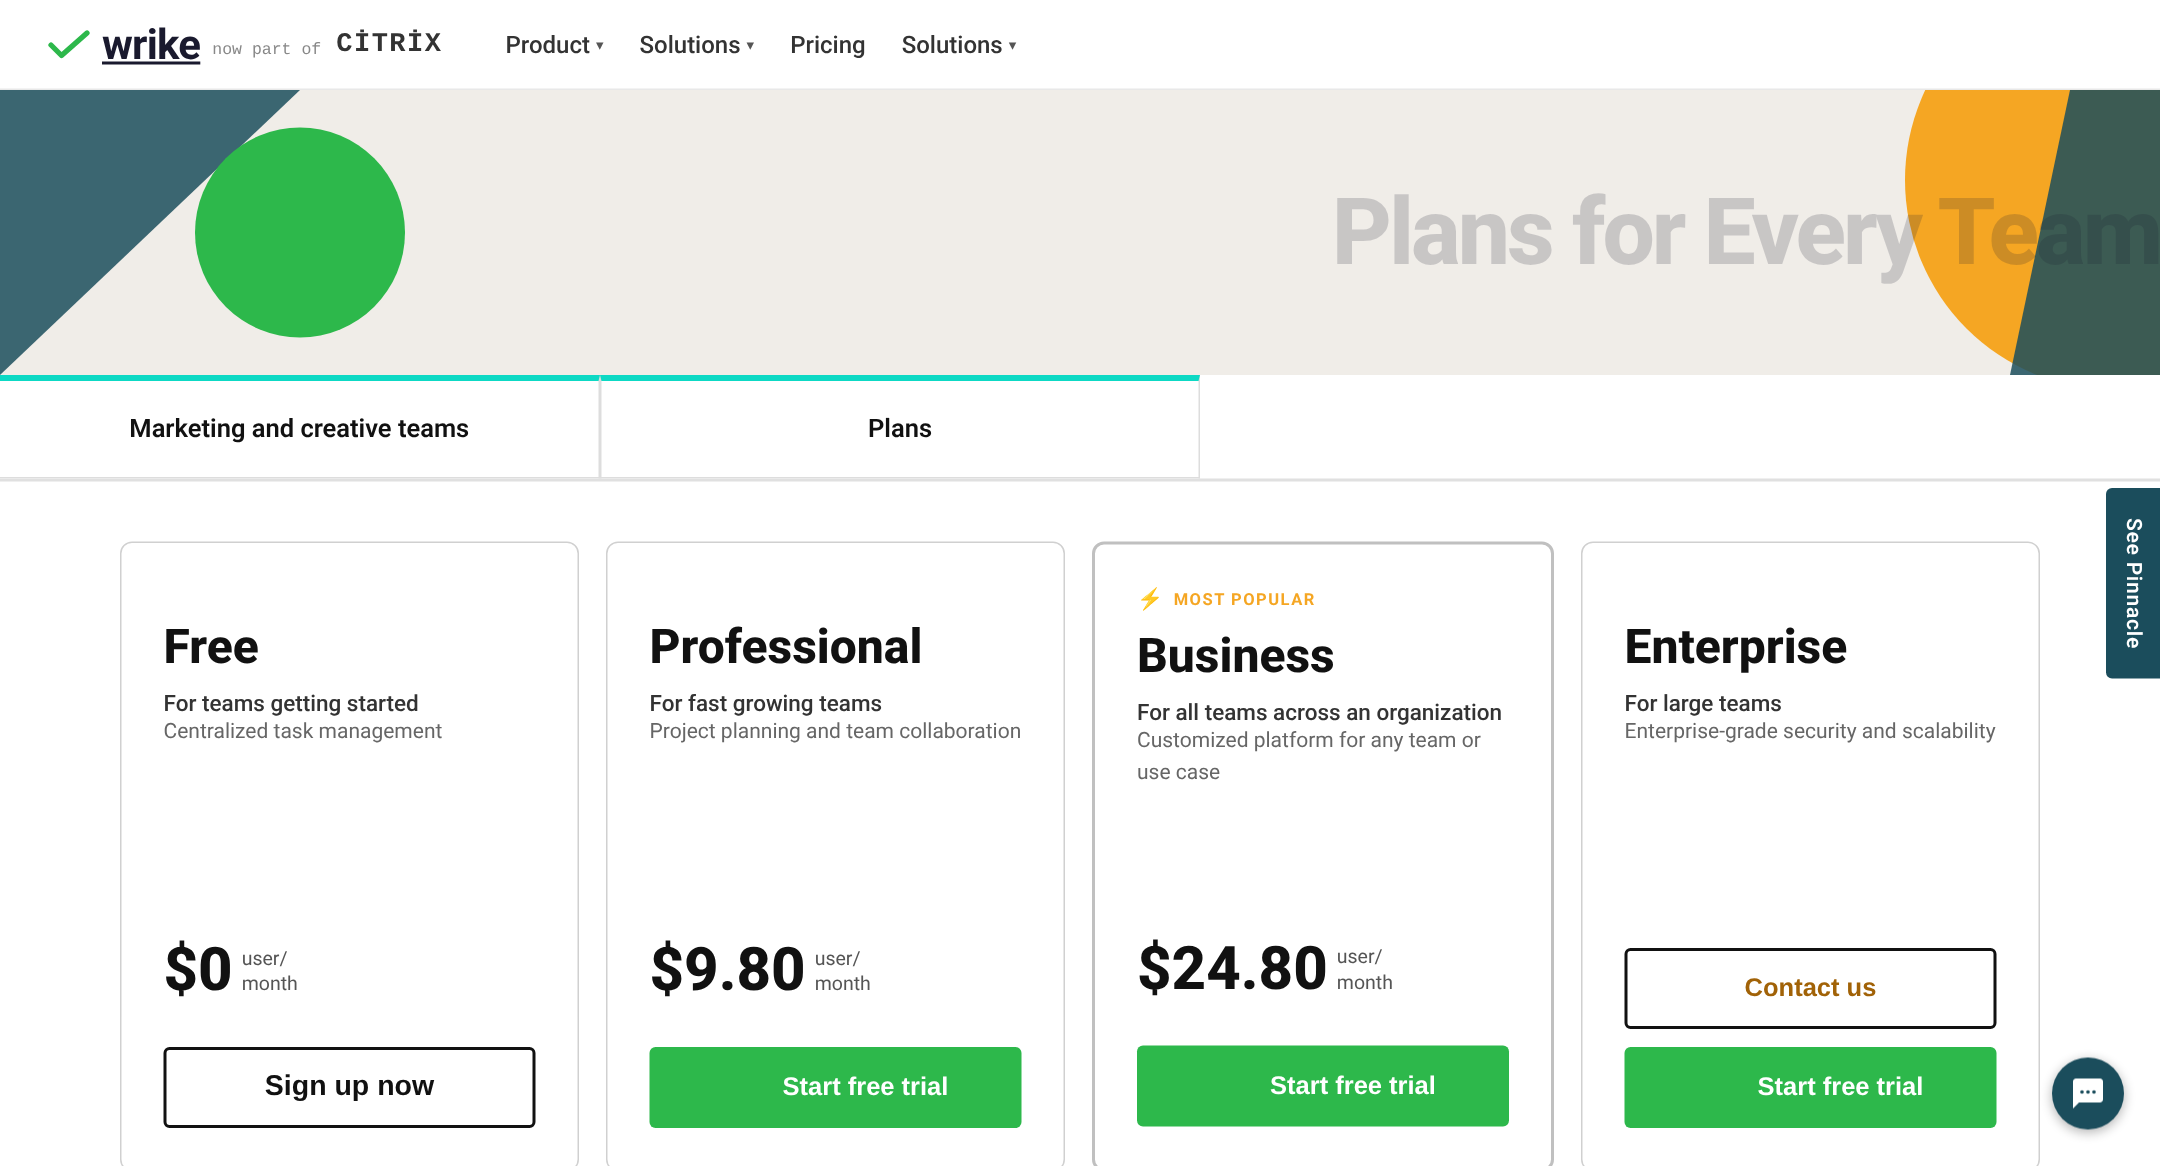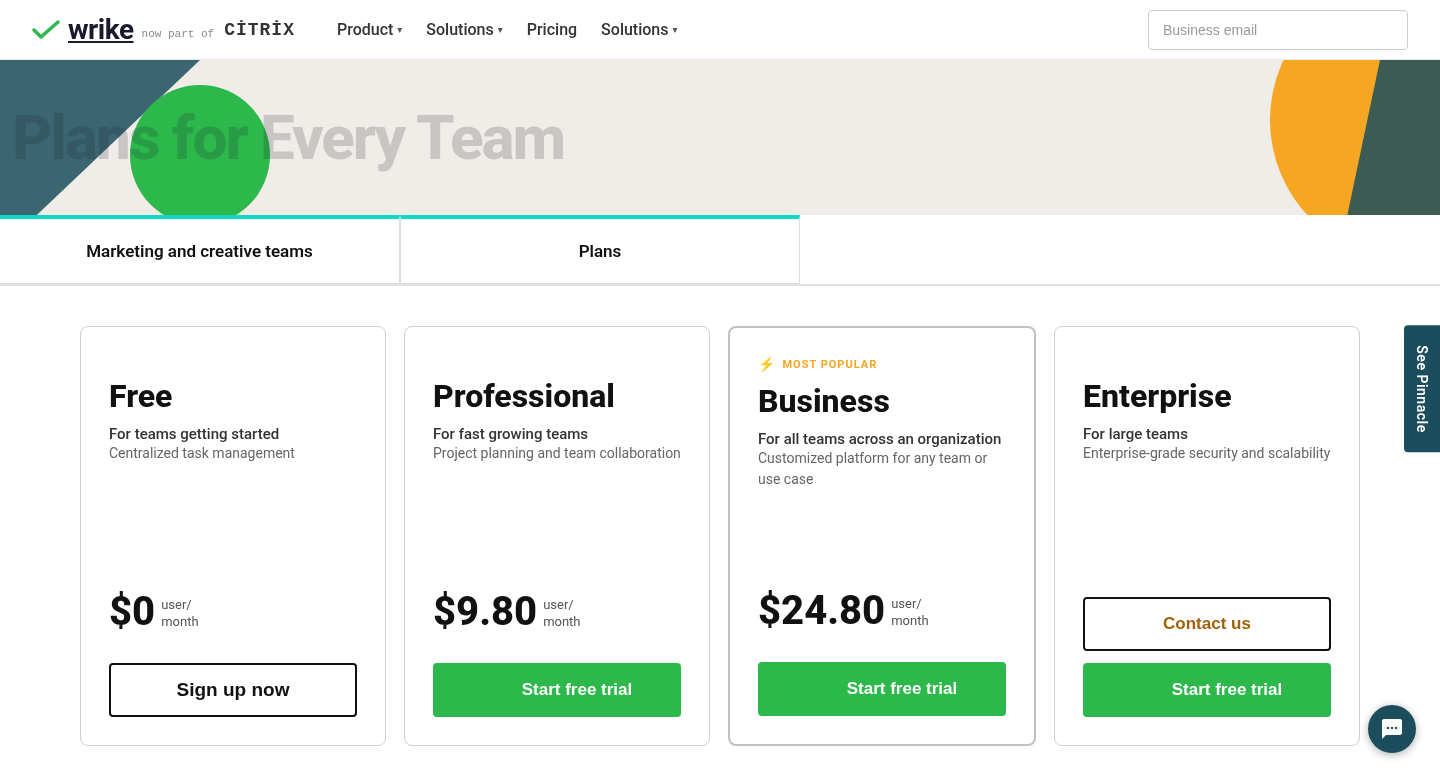--- a/index.html
+++ b/index.html
@@ -34,21 +34,21 @@
     .email-input::placeholder { color: #999; }
     .btn-start-free {
       height: 40px; padding: 0 20px;
       background: #2db84b; color: #fff; font-size: 15px; font-weight: 700;
       border: none; border-radius: 4px; cursor: pointer; white-space: nowrap;
     }
 
     
     .hero-banner {
       background: #f0ede8; position: relative; overflow: hidden;
-      height: 155px; display: flex; align-items: center; justify-content: flex-start; padding-left: 12px;
+      height: 190px; display: flex; align-items: center; justify-content: flex-end; padding-left: 12px;
     }
     .hero-title {
       font-size: 62px; font-weight: 800; color: #1a1a2e;
       opacity: 0.18; letter-spacing: -2px; text-align: center;
       user-select: none; position: relative; z-index: 2;
     }
     
     .shape-tl {
       position: absolute; top: 0; left: 0; width: 320px; height: 190px; z-index: 1;
     }
@@ -163,21 +163,20 @@
       <a class="nav-link">
         <span>Pricing</span>
       </a>
       <a class="nav-link">
         <span>Solutions</span>
         <span class="chevron">▾</span>
       </a>
     </div>
   </div>
   <div class="nav-right">
-    <input class="email-input" type="email" placeholder="Business email" style="">
   </div>
 </nav>
 
 <div class="hero-banner">
 
   <svg class="shape-tl" viewBox="0 0 320 190" preserveAspectRatio="none">
     <polygon points="0,0 200,0 0,190" fill="#1b4d5c" opacity="0.85"></polygon>
 
     <ellipse cx="200" cy="95" rx="70" ry="70" fill="#2db84b" clip-path="url(#clip-left)"></ellipse>
     <defs>

